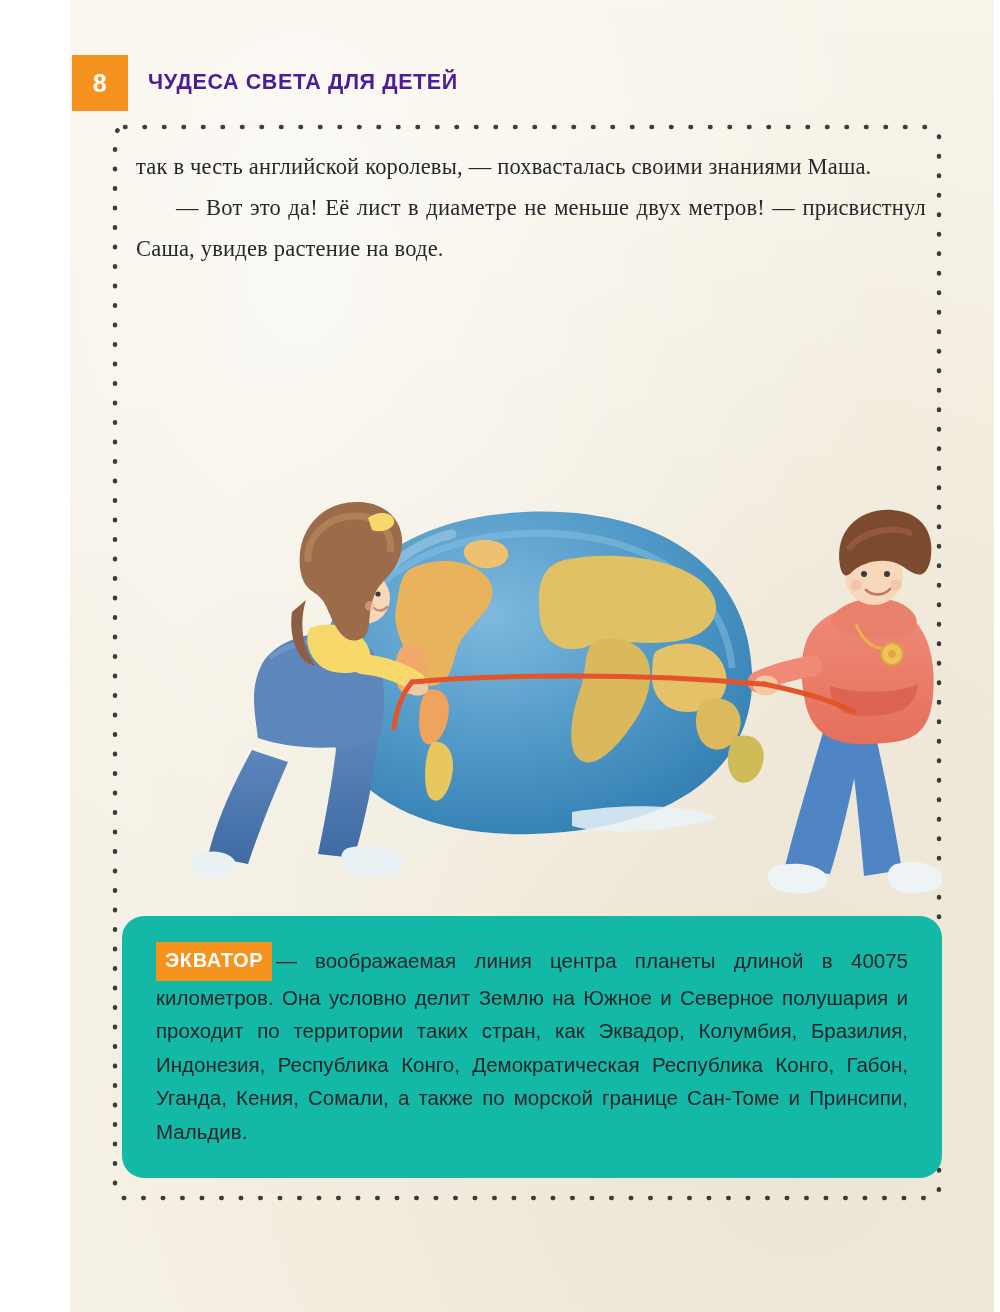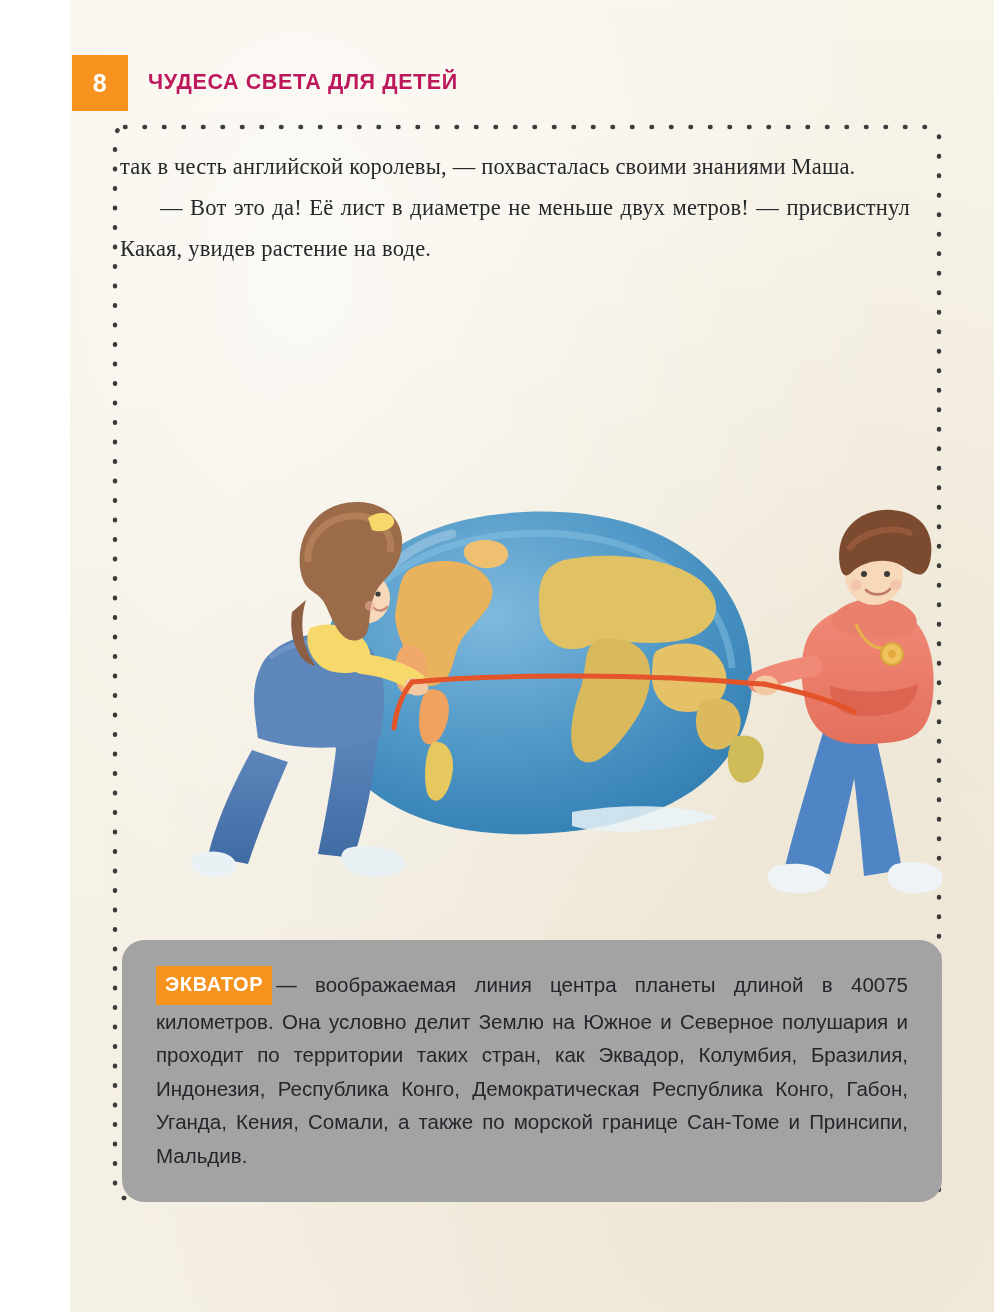--- a/index.html
+++ b/index.html
@@ -69,38 +69,38 @@
     letter-spacing: 0.5px;
   }
   .header-title {
     position: absolute;
     left: 148px;
     top: 70px;
     font-family: "Liberation Sans", sans-serif;
     font-weight: bold;
     font-size: 21.5px;
     letter-spacing: 0.6px;
-    color: #be185d;
+    color: #4c1d95;
     text-transform: uppercase;
   }
 
   
   .dotted-frame {
     position: absolute;
     left: 112px;
     top: 124px;
     width: 830px;
     height: 1077px;
   }
   .dotted-frame svg { display: block; }
 
   
   .story {
     position: absolute;
-    left: 120px;
+    left: 136px;
     top: 146px;
     width: 790px;
     font-family: "Liberation Serif", serif;
     font-size: 22.5px;
     line-height: 41px;
     color: #25282b;
     text-align: justify;
     letter-spacing: 0.2px;
   }
   .story p { margin: 0; }
@@ -113,24 +113,24 @@
     top: 450px;
     width: 830px;
     height: 460px;
   }
   .illustration svg { display: block; }
 
   
   .fact-box {
     position: absolute;
     left: 122px;
-    top: 940px;
+    top: 916px;
     width: 820px;
     border-radius: 22px;
-    background: #a3a3a3;
+    background: #14b8a6;
     padding: 26px 34px 30px 34px;
     box-sizing: border-box;
   }
   .fact-text {
     font-family: "Liberation Sans", sans-serif;
     font-size: 20.5px;
     line-height: 33.5px;
     color: #23262a;
     text-align: justify;
     margin: 0;
@@ -165,21 +165,21 @@
   <div class="header-title">ЧУДЕСА СВЕТА ДЛЯ ДЕТЕЙ</div>
 
   <div class="dotted-frame">
     <svg width="830" height="1077" viewBox="0 0 830 1077" xmlns="http://www.w3.org/2000/svg">
       <rect x="3" y="3" width="824" height="1071" rx="10" ry="10" fill="none" stroke="#3b3b3b" stroke-width="4.5" stroke-linecap="round" stroke-dasharray="0.5 19"></rect>
     </svg>
   </div>
 
   <div class="story">
     <p>так в честь английской королевы, — похвасталась своими знаниями Маша.</p>
-    <p class="indent">— Вот это да! Её лист в диаметре не меньше двух метров! — присвистнул Какая, увидев растение на воде.</p>
+    <p class="indent">— Вот это да! Её лист в диаметре не меньше двух метров! — присвистнул Саша, увидев растение на воде.</p>
   </div>
 
   <div class="illustration">
     <svg width="830" height="460" viewBox="0 0 830 460" xmlns="http://www.w3.org/2000/svg">
       <defs>
         <radialGradient id="oceanGrad" cx="40%" cy="32%" r="78%">
           <stop offset="0%" stop-color="#7fb9dd"></stop>
           <stop offset="55%" stop-color="#4e97c6"></stop>
           <stop offset="100%" stop-color="#2f7bb0"></stop>
         </radialGradient>

